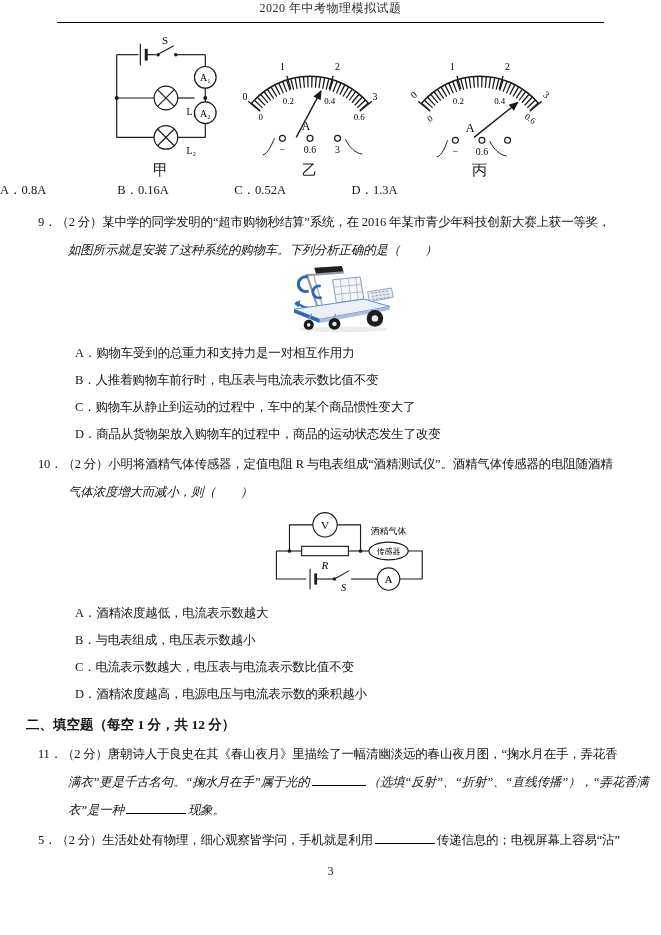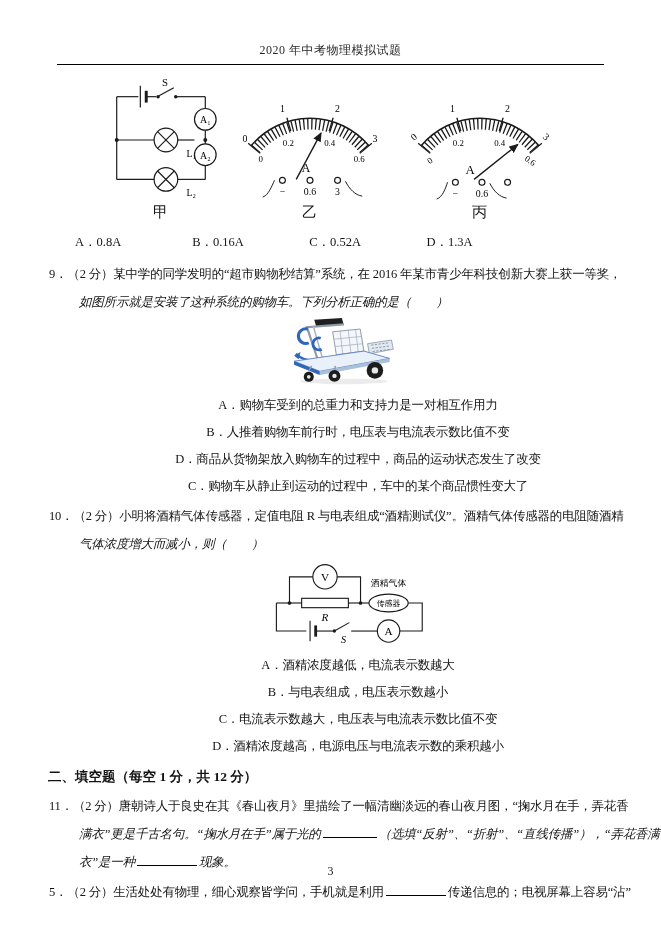--- a/index.html
+++ b/index.html
@@ -2,35 +2,35 @@
 <html><head>
 <meta charset="utf-8">
 <style>
   html,body{margin:0;padding:0;background:#e8e8e8;}
   .page{
     width:661px;height:935px;margin:0 auto;background:#ffffff;
     font-family:"Liberation Serif","DejaVu Serif",serif;
     color:#141414;position:relative;overflow:hidden;
   }
   .header{
-    margin:0 57px;padding-top:42px;padding-bottom:5px;
+    margin:0 57px;padding-bottom:5px;
     border-bottom:1.5px solid #000;text-align:center;
     font-size:12px;color:#2a2a2a;letter-spacing:0.5px;
   }
   .figures{display:flex;justify-content:center;align-items:flex-end;gap:10px;margin-top:10px;}
   .figcol{display:flex;flex-direction:column;align-items:center;}
   .figcaption{font-size:15px;line-height:16px;margin-top:1px;}
-  .answer-row{padding-left:75px;margin-top:14px;height:24px;font-size:12.5px;}
+  .answer-row{margin-top:4px;height:24px;font-size:12.5px;}
   .answer-row span{display:inline-block;width:114px;}
   .qblock{margin:2px 20px 0 38px;font-size:12.5px;}
-  .qline{line-height:28px;white-space:nowrap;letter-spacing:-0.2px;margin-left:11px;}
+  .qline{line-height:28px;white-space:nowrap;letter-spacing:-0.2px;}
   .indent{padding-left:30px;font-style:italic;}
-  .opt{line-height:27px;padding-left:37px;white-space:nowrap;letter-spacing:-0.2px;text-align:center;}
+  .opt{line-height:27px;padding-left:37px;white-space:nowrap;letter-spacing:-0.2px;}
   .center-img{text-align:center;margin:2px 0;}
-  .section-title{margin:4px 20px 0 48px;font-size:13.5px;font-weight:bold;line-height:26px;}
+  .section-title{margin:4px 20px 0 26px;font-size:13.5px;font-weight:bold;line-height:26px;}
   .blank{display:inline-block;width:54px;border-bottom:1px solid #000;height:12px;margin:0 2px;}
   .blank-wide{width:60px;}
   .page-num{position:absolute;bottom:56px;left:0;width:100%;text-align:center;font-size:12px;}
   svg text{font-family:"Liberation Serif","DejaVu Serif",serif;}
 </style>
 </head>
 <body>
 
 <div class="page">
 
@@ -181,22 +181,22 @@
         <circle cx="104" cy="57" r="9" fill="#1c1c1c"></circle>
           <circle cx="104" cy="57" r="3.5" fill="#e8e8e8"></circle>
         <circle cx="60" cy="63" r="6.5" fill="#1c1c1c"></circle>
           <circle cx="60" cy="63" r="2.4" fill="#e8e8e8"></circle>
         <circle cx="32" cy="64" r="5.5" fill="#1c1c1c"></circle>
           <circle cx="32" cy="64" r="2" fill="#e8e8e8"></circle>
       </svg>
     </div>
     <div class="opt">A．购物车受到的总重力和支持力是一对相互作用力</div>
     <div class="opt">B．人推着购物车前行时，电压表与电流表示数比值不变</div>
+    <div class="opt">C．购物车从静止到运动的过程中，车中的某个商品惯性变大了</div>
     <div class="opt">D．商品从货物架放入购物车的过程中，商品的运动状态发生了改变</div>
-    <div class="opt">C．购物车从静止到运动的过程中，车中的某个商品惯性变大了</div>
   </div>
 
   <div class="qblock">
     <div class="qline">10．（2 分）小明将酒精气体传感器，定值电阻 R 与电表组成“酒精测试仪”。酒精气体传感器的电阻随酒精</div>
     <div class="qline indent">气体浓度增大而减小，则（　　）</div>
     <div class="center-img">
       <svg width="195" height="86" viewBox="0 0 195 92">
         <g stroke="#1a1a1a" stroke-width="1.2" fill="none">
           <circle cx="82" cy="18" r="13"></circle>
           <path d="M44,46 V18 H69"></path>

